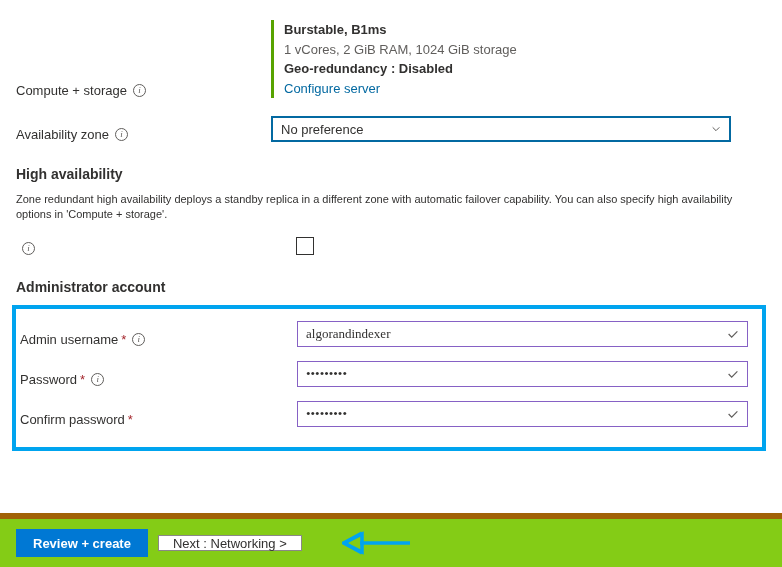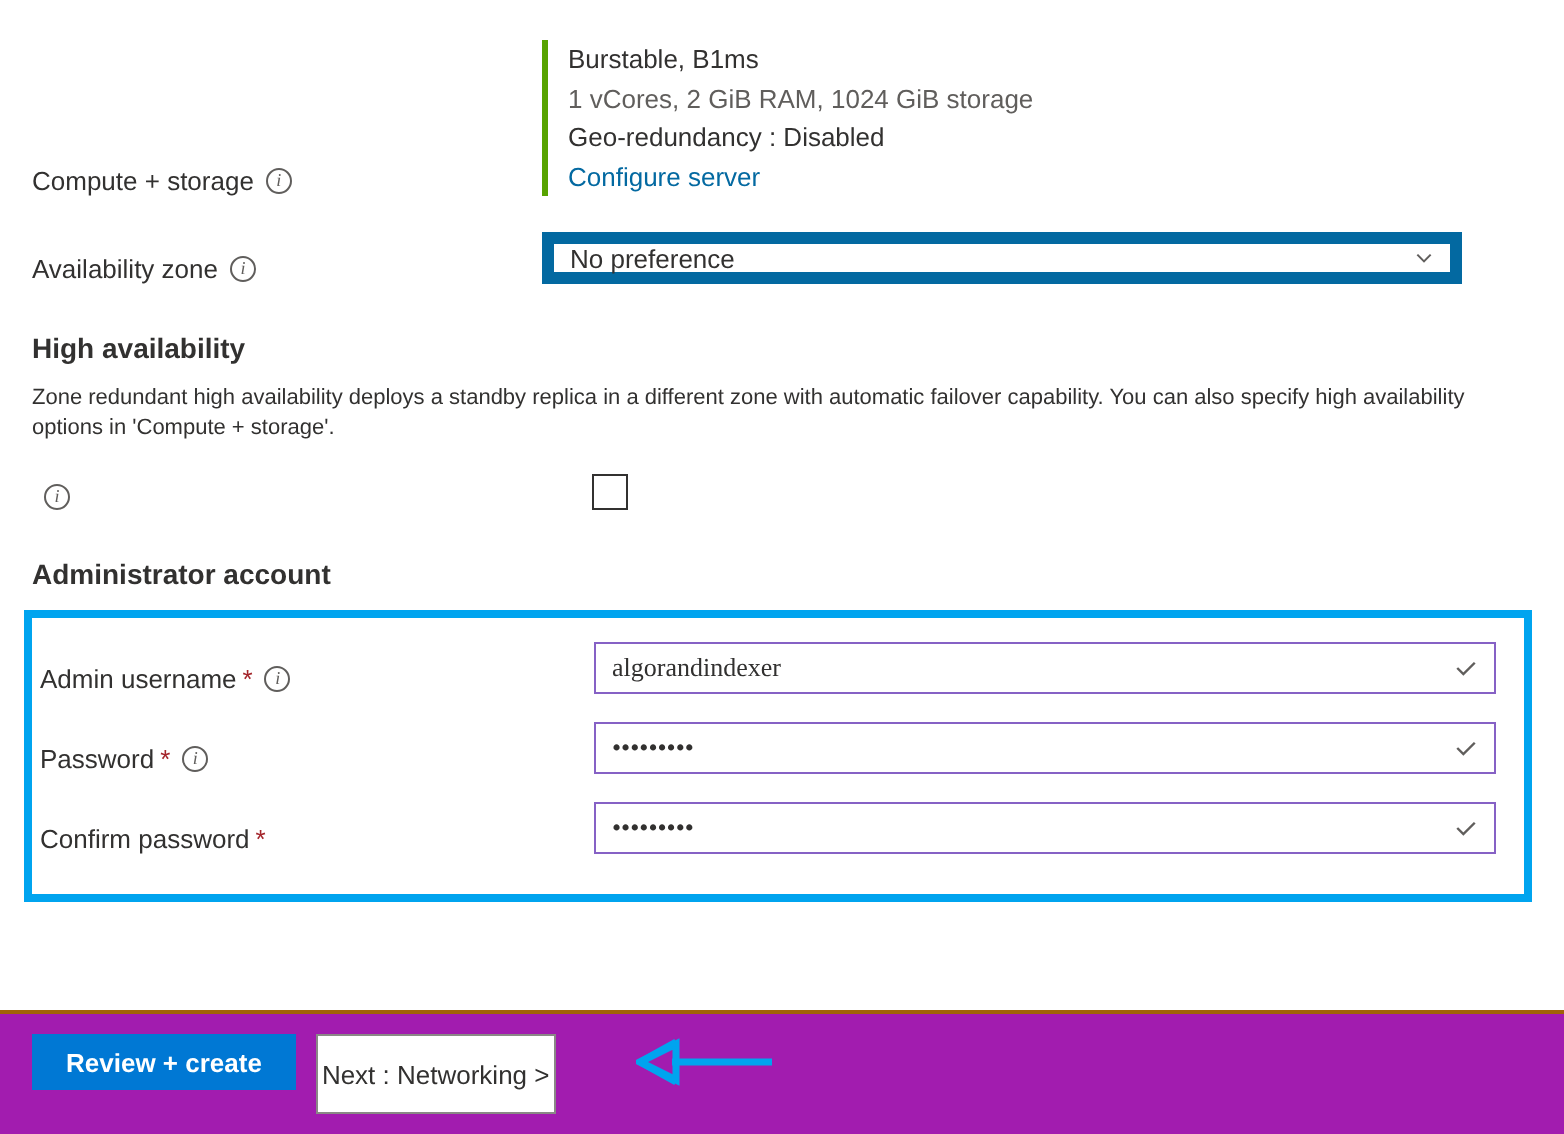--- a/index.html
+++ b/index.html
@@ -45,26 +45,26 @@
     color: #605e5c;
     margin-left: 6px;
     line-height: 1;
   }
   .req { color: #a4262c; margin-left: 3px; }
   .compute-box {
     border-left: 3px solid #57a300;
     padding-left: 10px;
     line-height: 1.5;
   }
-  .compute-box .bold { font-weight: 400; }
+  .compute-box .bold { font-weight: 700; }
   .compute-box .muted { color: #605e5c; }
   .compute-box .link { color: #0369a1; cursor: pointer; }
   .select {
     position: relative;
-    border: 6px solid #0369a1;
+    border: 2px solid #0369a1;
     height: 26px;
     display: flex;
     align-items: center;
     padding: 0 8px;
     font-size: 13px;
     background: #fff;
   }
   .select .chev {
     position: absolute;
     right: 8px;
@@ -115,43 +115,44 @@
     top: 50%;
     transform: translateY(-50%);
     width: 14px;
     height: 14px;
   }
   .footer {
     position: absolute;
     left: 0;
     right: 0;
     bottom: 0;
-    border-top: 2px solid #a16207;
+    border-top: 6px solid #a16207;
     padding: 10px 16px;
     display: flex;
+    align-items: center;
     gap: 10px;
-    background: #a21caf;
+    background: #84cc16;
   }
   .btn-primary {
     background: #0078d4;
     color: #fff;
     border: 1px solid #0078d4;
     height: 28px;
     padding: 0 16px;
     font-size: 13px;
     font-family: inherit;
     cursor: pointer;
     font-weight: 600;
   }
   .btn-secondary {
     background: #fff;
     color: #323130;
     border: 1px solid #8a8886;
-    height: 40px;
-    padding: 0 2px;
+    height: 16px;
+    padding: 0 14px;
     font-size: 13px;
     font-family: inherit;
     cursor: pointer;
   }
   .arrow-svg { margin-left: 30px; }
 </style>
 </head>
 <body>
 
 <div class="row">

